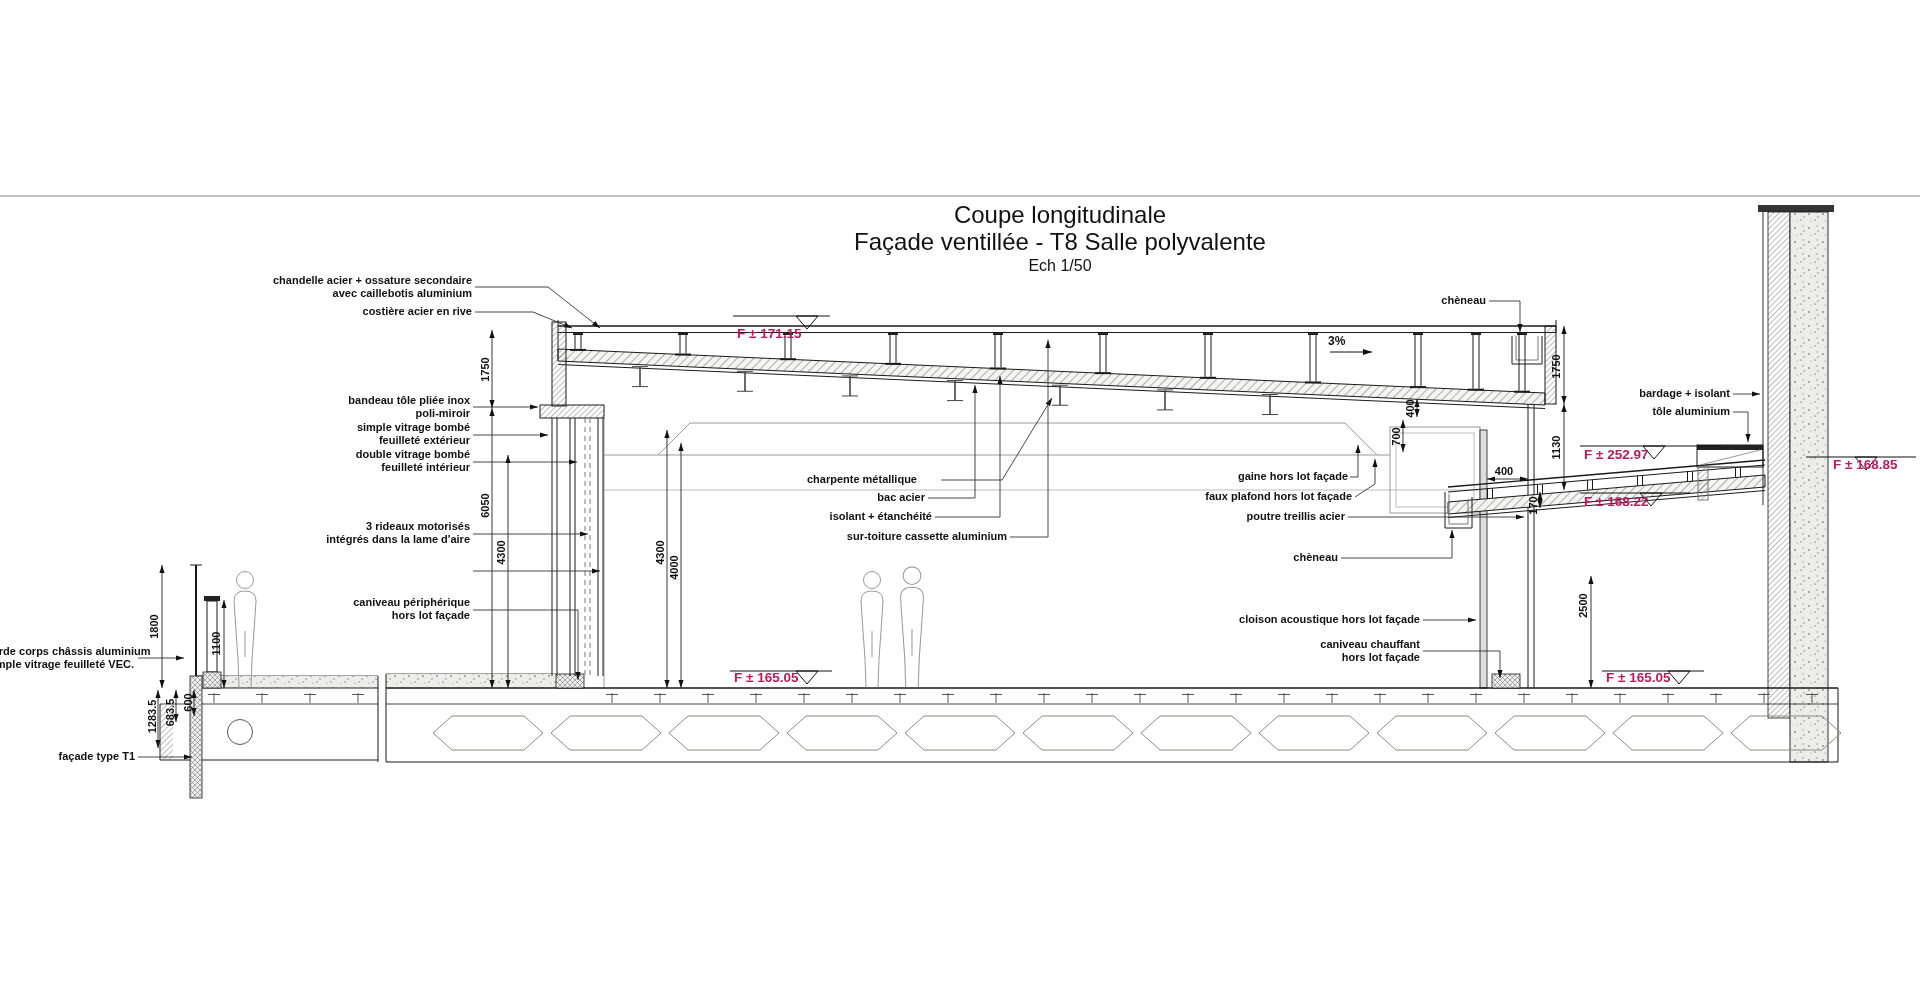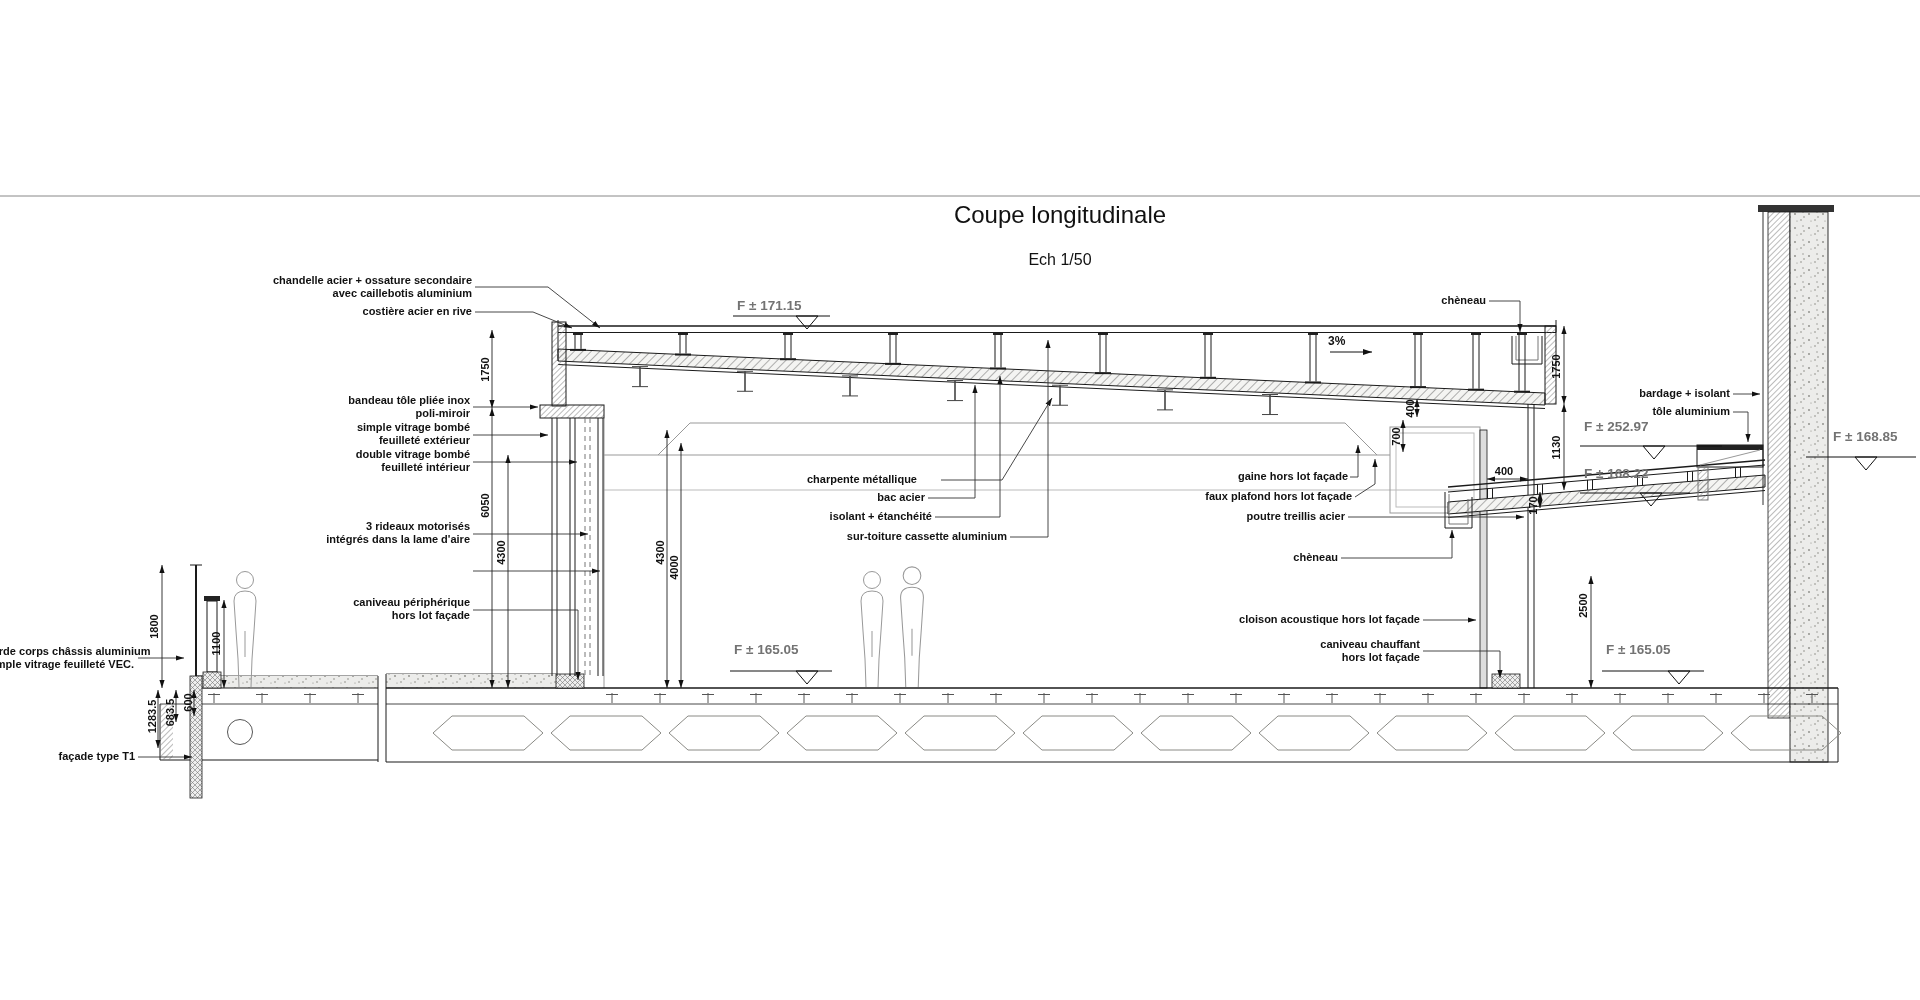--- a/index.html
+++ b/index.html
@@ -2,30 +2,30 @@
 <html><head>
 <meta charset="utf-8">
 <style>
   html,body{margin:0;padding:0;background:#fff;}
   #canvas{position:relative;width:1920px;height:1000px;overflow:hidden;background:#fff;
           font-family:"Liberation Sans",sans-serif;}
   #dw{position:absolute;left:0;top:0;}
   .ann{position:absolute;font:bold 11px "Liberation Sans",sans-serif;color:#111;
        text-align:right;line-height:13px;}
   .ann div{white-space:nowrap;}
-  .lvl{position:absolute;font:bold 13.5px "Liberation Sans",sans-serif;color:#737373;white-space:nowrap;}
+  .lvl{position:absolute;font:bold 13.5px "Liberation Sans",sans-serif;color:#be185d;white-space:nowrap;margin-top:28px;}
   .slp{position:absolute;font:bold 12px "Liberation Sans",sans-serif;color:#111;}
   .dim{position:absolute;font:bold 11px "Liberation Sans",sans-serif;color:#111;width:44px;height:13px;
        text-align:center;transform:rotate(-90deg);white-space:nowrap;}
   .dimh{position:absolute;font:bold 11px "Liberation Sans",sans-serif;color:#111;width:44px;
         text-align:center;white-space:nowrap;}
   .ttl{position:absolute;left:710px;top:201px;width:700px;text-align:center;color:#111;}
   .ttl .t1{font:24px "Liberation Sans",sans-serif;line-height:27px;}
   .ttl .t2{font:24px "Liberation Sans",sans-serif;line-height:28px;}
-  .ttl .t3{font:16px "Liberation Sans",sans-serif;line-height:19px;margin-top:22px;}
+  .ttl .t3{font:16px "Liberation Sans",sans-serif;line-height:19px;}
 </style>
 </head>
 <body>
 
 <div id="canvas">
 
 <svg id="dw" width="1920" height="1000" stroke-linecap="butt" fill="none">
   <defs>
     <marker id="arr" viewBox="0 -3 8 6" refX="8" refY="0" markerWidth="9" markerHeight="7" orient="auto-start-reverse">
       <path d="M0,-2.6 L8,0 L0,2.6 z" fill="#111" stroke="none"></path>
@@ -360,20 +360,21 @@
         <line x1="1540" y1="492" x2="1540" y2="508" marker-start="url(#arr)" marker-end="url(#arr)"></line>
         <line x1="1564" y1="326" x2="1564" y2="404" marker-start="url(#arr)" marker-end="url(#arr)"></line>
         <line x1="1564" y1="404" x2="1564" y2="490" marker-start="url(#arr)" marker-end="url(#arr)"></line>
         <line x1="1591" y1="576" x2="1591" y2="688" marker-start="url(#arr)" marker-end="url(#arr)"></line>
         <line x1="1487" y1="479" x2="1528" y2="479" marker-start="url(#arr)" marker-end="url(#arr)"></line>
       </g>
 </svg>
 
 <div class="ttl">
   <div class="t1">Coupe longitudinale</div>
+  <div class="t2">Façade ventillée - T8 Salle polyvalente</div>
   <div class="t3">Ech 1/50</div>
 </div>
 
 <div class="ann" style="left:200px;top:274px;width:272px">
   <div>chandelle acier + ossature secondaire</div>
   <div>avec caillebotis aluminium</div>
 </div>
 <div class="ann" style="left:232px;top:305px;width:240px">
   <div>costière acier en rive</div>
 </div>

